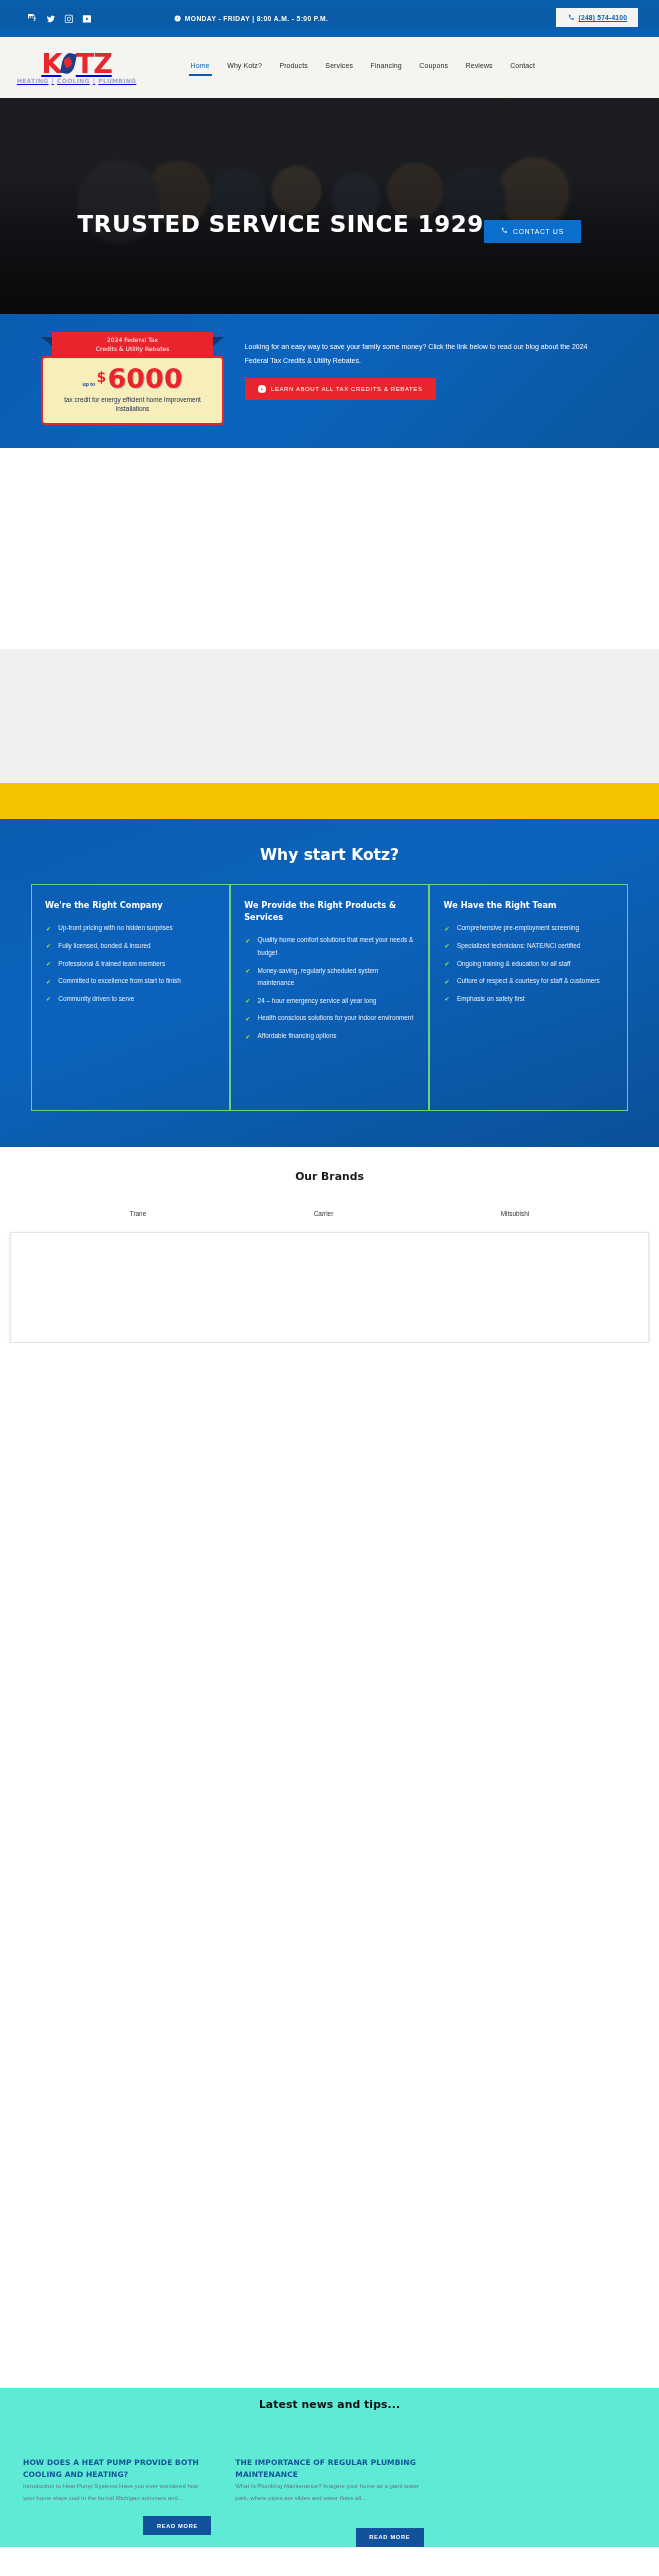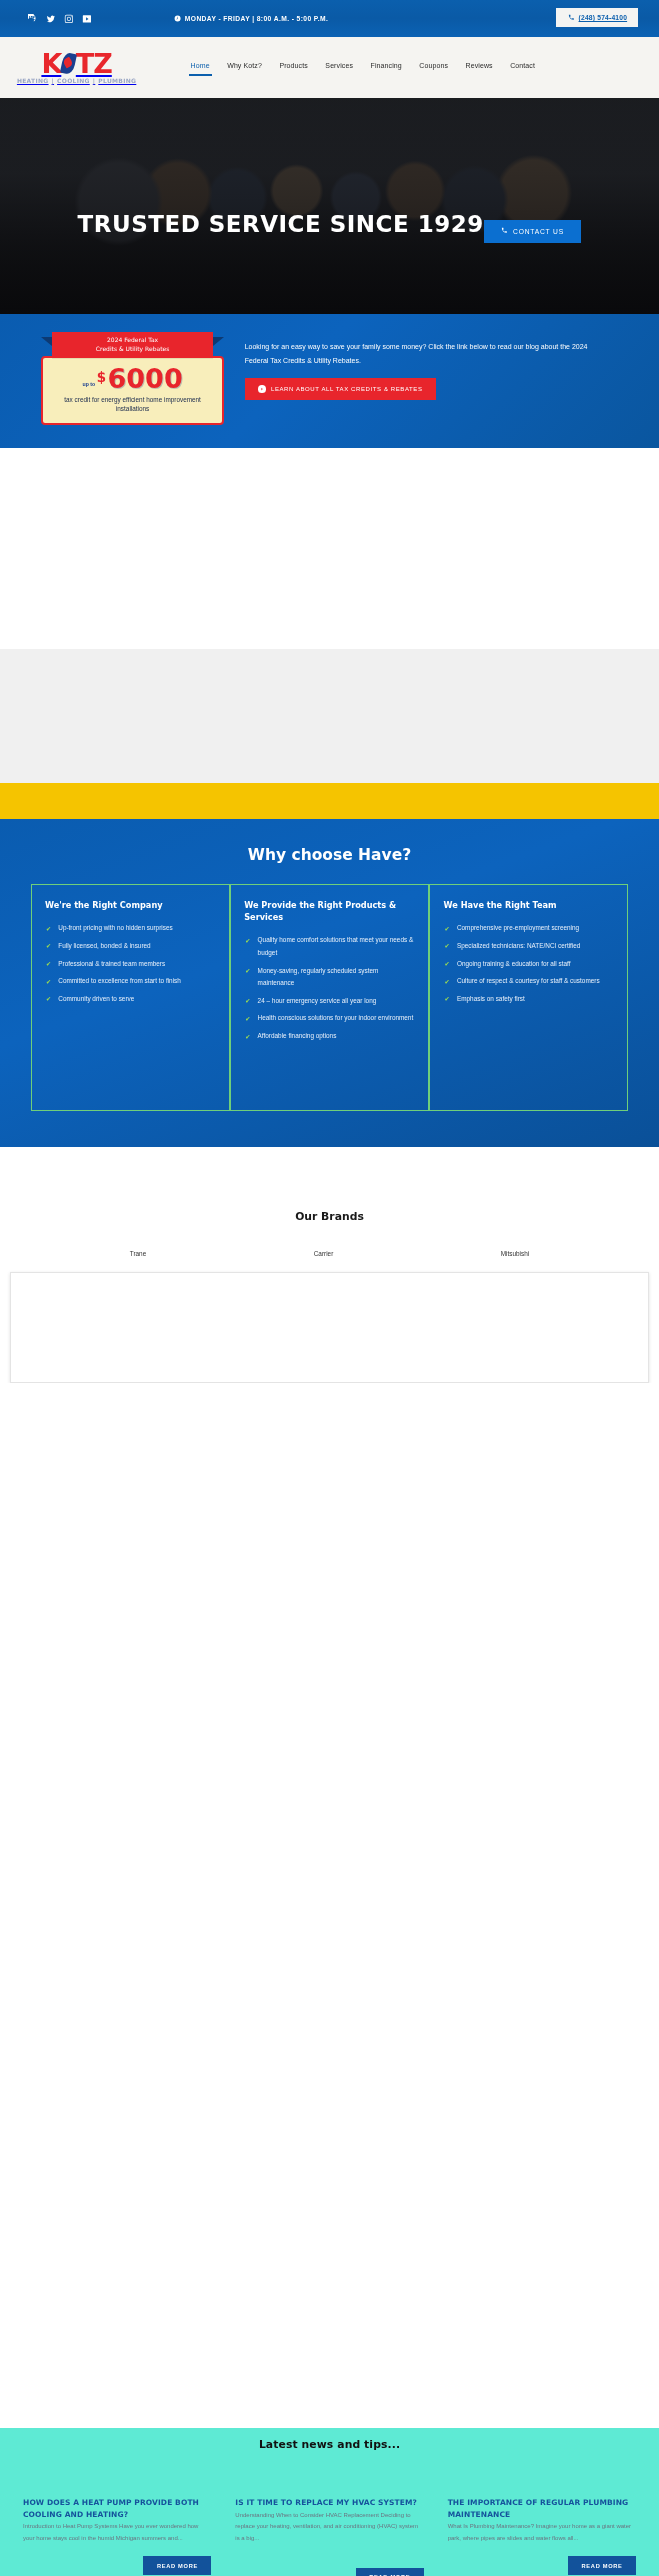--- a/index.html
+++ b/index.html
@@ -198,21 +198,21 @@
     margin-bottom: 5.2px; padding-left: 13.4px; position: relative;
   }
   .why-card li .chk {
     position:absolute; left:1px; top:0.5px; color:#9ede4f; font-size: 6.2px;
   }
 
   
   .brands { background:#fff; padding: 23px 0 0; }
   .brands h2 {
     text-align:center; font-family:"DejaVu Sans", sans-serif;
-    font-size: 10.8px; font-weight:700; color:#1a1a1a; margin-bottom: 27px; margin-top: 40px;
+    font-size: 10.8px; font-weight:700; color:#1a1a1a; margin-bottom: 27px;
   }
   .brand-row {
     width: 567px; margin: 0 auto; display:flex;
     justify-content: space-around; padding-bottom: 9.3px;
   }
   .brand-row .b { font-size: 6.4px; color:#333; }
   .brand-box {
     width: 639px; height: 111px; margin: 5.2px auto 0;
     background:#fff; border: 0.5px solid #e4e4e4;
     box-shadow: 0 1px 3.6px rgba(0,0,0,.12);
@@ -362,21 +362,21 @@
       </button>
     </div>
   </div>
 </section>
 
 <div class="band-white" style="height:201px"></div>
 <div class="band-grey" style="height:134px"></div>
 <div class="band-yellow" style="height:36px"></div>
 
 <section class="why">
-  <h2>Why choose Have?</h2>
+  <h2>Why start Kotz?</h2>
   <div class="why-grid">
     <div class="why-card">
       <h3>We're the Right Company</h3>
       <ul>
         <li><span class="chk">✔</span><span>Up-front pricing with no hidden surprises</span></li>
         <li><span class="chk">✔</span><span>Fully licensed, bonded &amp; insured</span></li>
         <li><span class="chk">✔</span><span>Professional &amp; trained team members</span></li>
         <li><span class="chk">✔</span><span>Committed to excellence from start to finish</span></li>
         <li><span class="chk">✔</span><span>Community driven to serve</span></li>
       </ul>
@@ -423,27 +423,20 @@
   <h2>Latest news and tips...</h2>
   <div class="news-grid">
     <article class="post">
       <h3>HOW DOES A HEAT PUMP PROVIDE BOTH COOLING AND HEATING?</h3>
       <p>Introduction to Heat Pump Systems Have you ever wondered how your home stays cool in the humid Michigan summers and...</p>
       <div class="post-btn-wrap">
         <button class="post-btn">READ MORE</button>
       </div>
     </article>
 
-    <article class="post">
-      <h3>IS IT TIME TO REPLACE MY HVAC SYSTEM?</h3>
-      <p>Understanding When to Consider HVAC Replacement Deciding to replace your heating, ventilation, and air conditioning (HVAC) system is a big...</p>
-      <div class="post-btn-wrap">
-        <button class="post-btn">READ MORE</button>
-      </div>
-    </article>
 
     <article class="post">
       <h3>THE IMPORTANCE OF REGULAR PLUMBING MAINTENANCE</h3>
       <p>What Is Plumbing Maintenance? Imagine your home as a giant water park, where pipes are slides and water flows all...</p>
       <div class="post-btn-wrap">
         <button class="post-btn">READ MORE</button>
       </div>
     </article>
   </div>
 </section>

